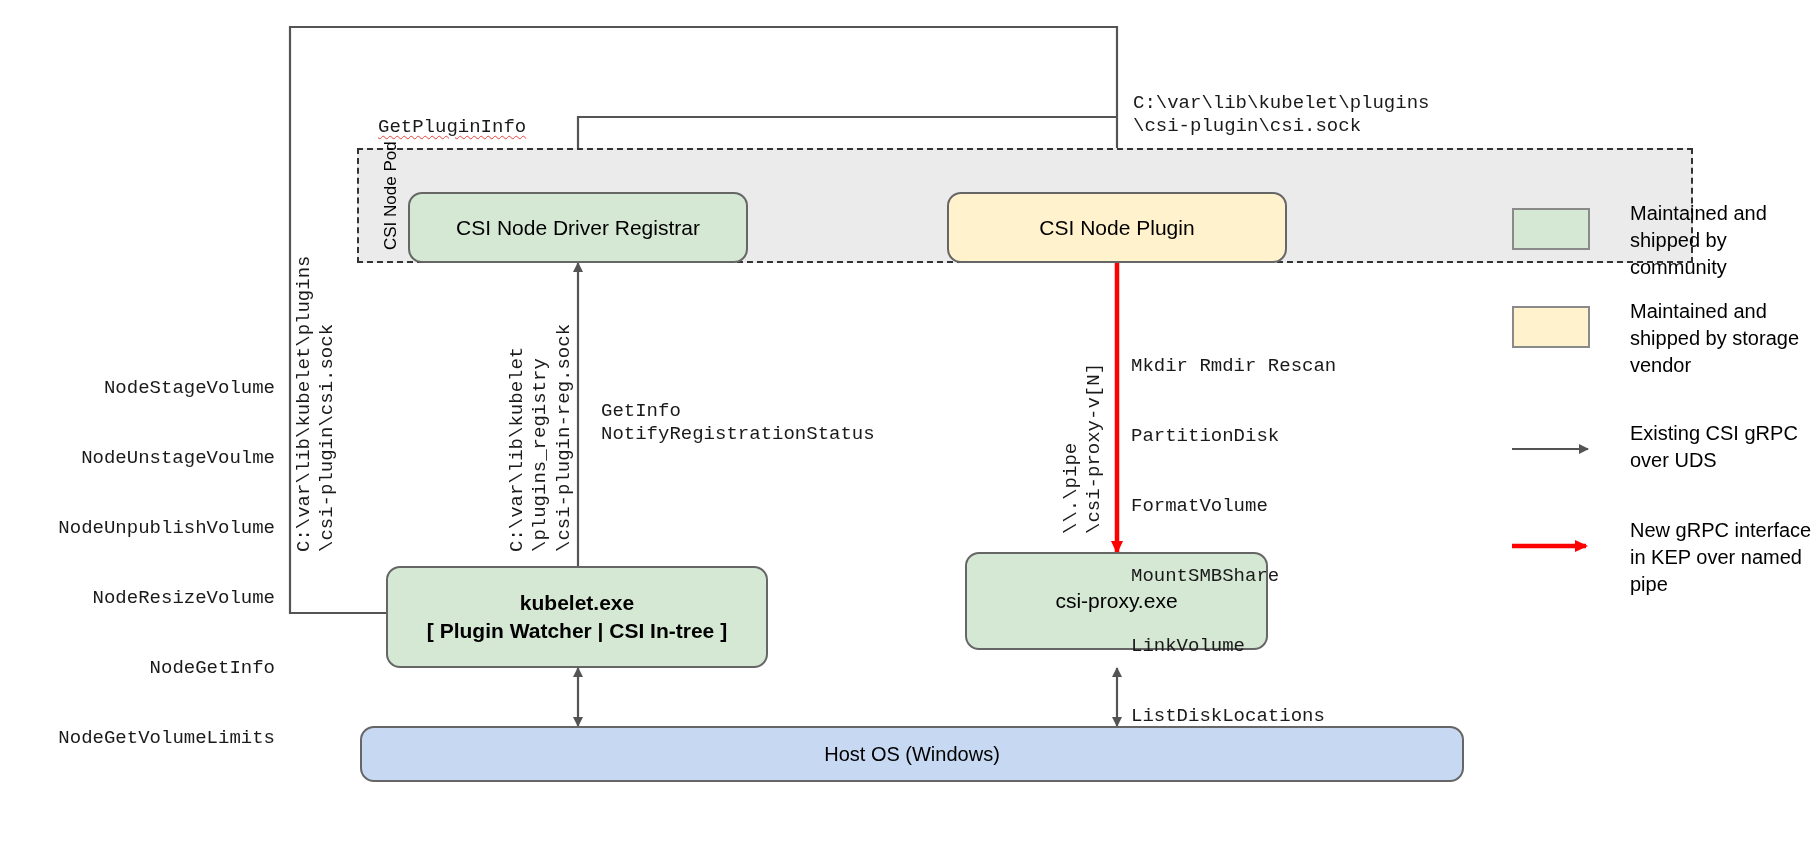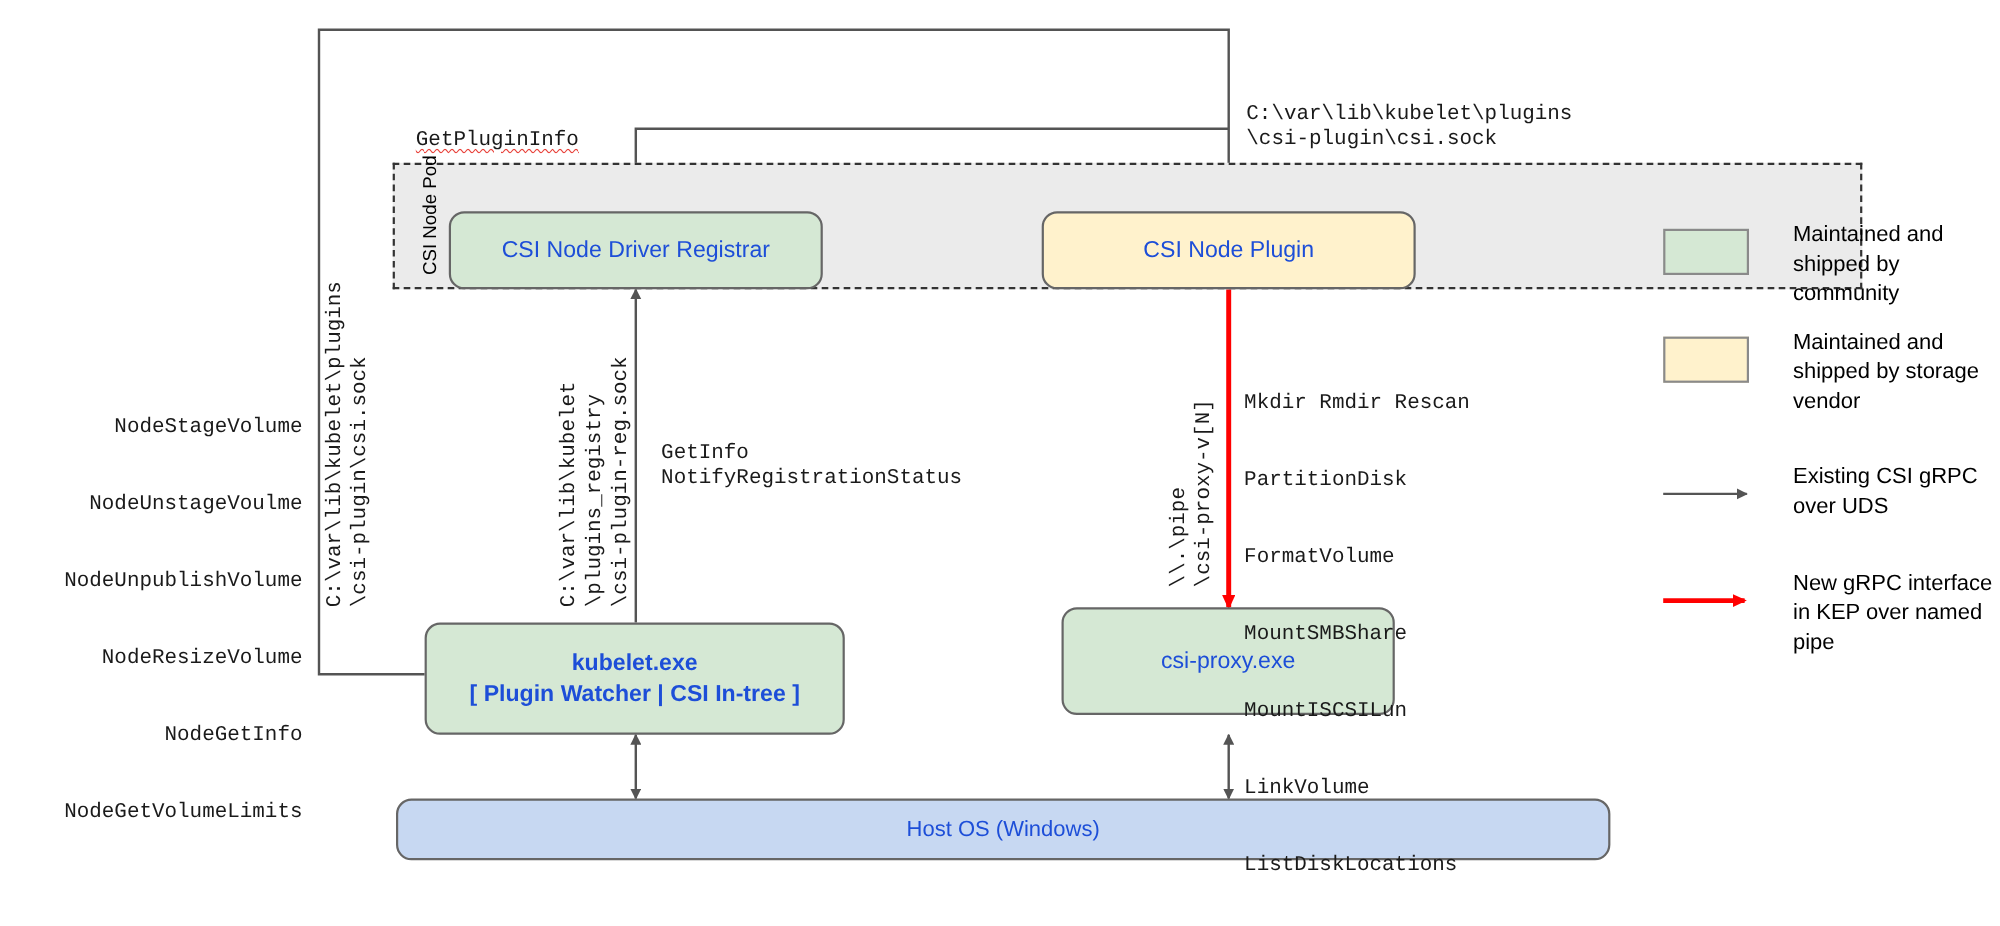--- a/index.html
+++ b/index.html
@@ -30,21 +30,21 @@
     box-sizing: border-box;
     border: 2px solid #666666;
     border-radius: 14px;
     display: flex;
     flex-direction: column;
     align-items: center;
     justify-content: center;
     text-align: center;
     font-size: 21px;
     line-height: 1.32;
-    color: #1d4ed8;
+    color: #000000;
   }
   .node.green  { background: #d5e8d4; }
   .node.yellow { background: #fff2cc; }
   .node.blue   { background: #c7d8f2; }
 
   .pod-box {
     position: absolute;
     box-sizing: border-box;
     border: 2px dashed #333333;
     background: #ebebeb;
@@ -191,21 +191,20 @@
     <div>NodeGetInfo</div>
     <div>NodeGetVolumeLimits</div>
     
   </div>
 
   <div class="lbl mono left" style="left:1131px; top:308px; width:330px;">
     <div>Mkdir Rmdir Rescan</div>
     <div>PartitionDisk</div>
     <div>FormatVolume</div>
     <div>MountSMBShare</div>
-    <div>MountISCSILun</div>
     <div>LinkVolume</div>
     <div>ListDiskLocations</div>
     
     
   </div>
 
   <div class="legend" style="left:0; top:0; width:100%; height:100%;">
 
     <div class="legend-swatch green" style="left:1512px; top:208px;"></div>
     <div class="legend-text" style="left:1630px; top:200px;">Maintained and shipped by community</div>

